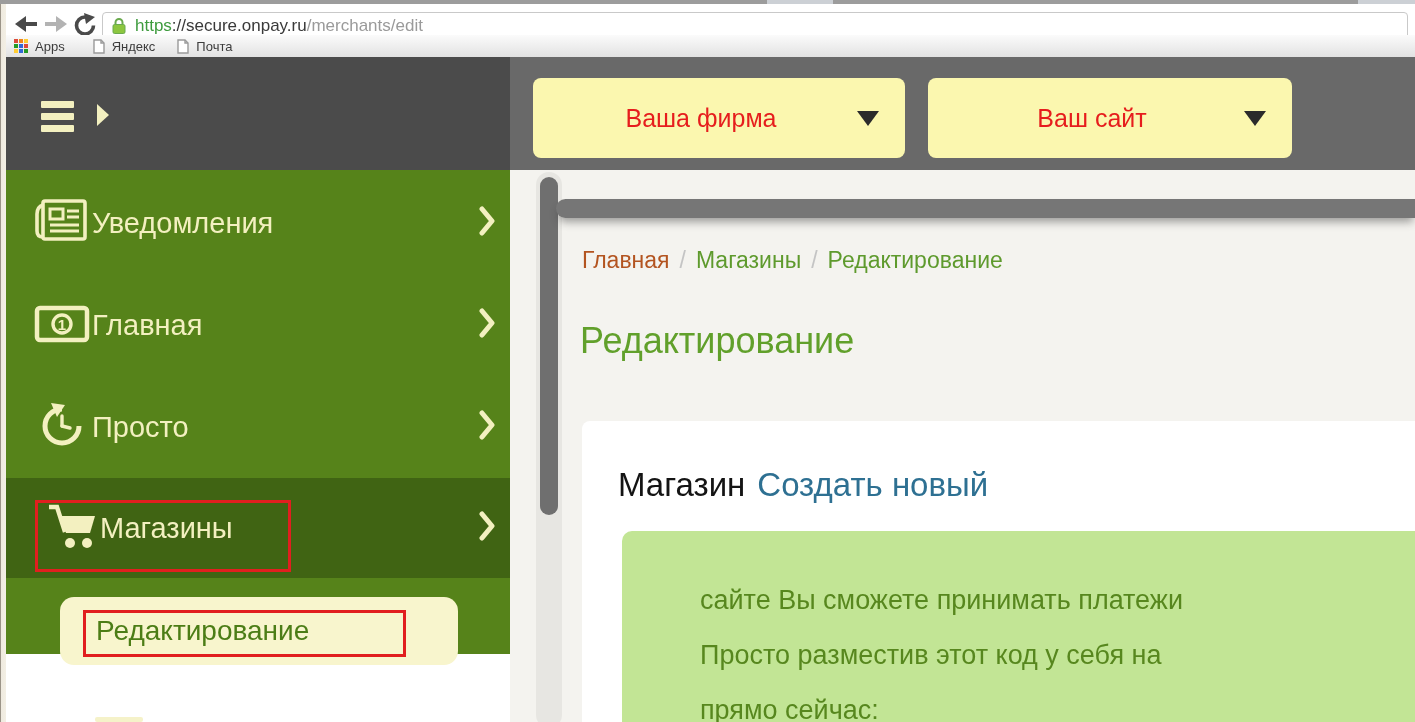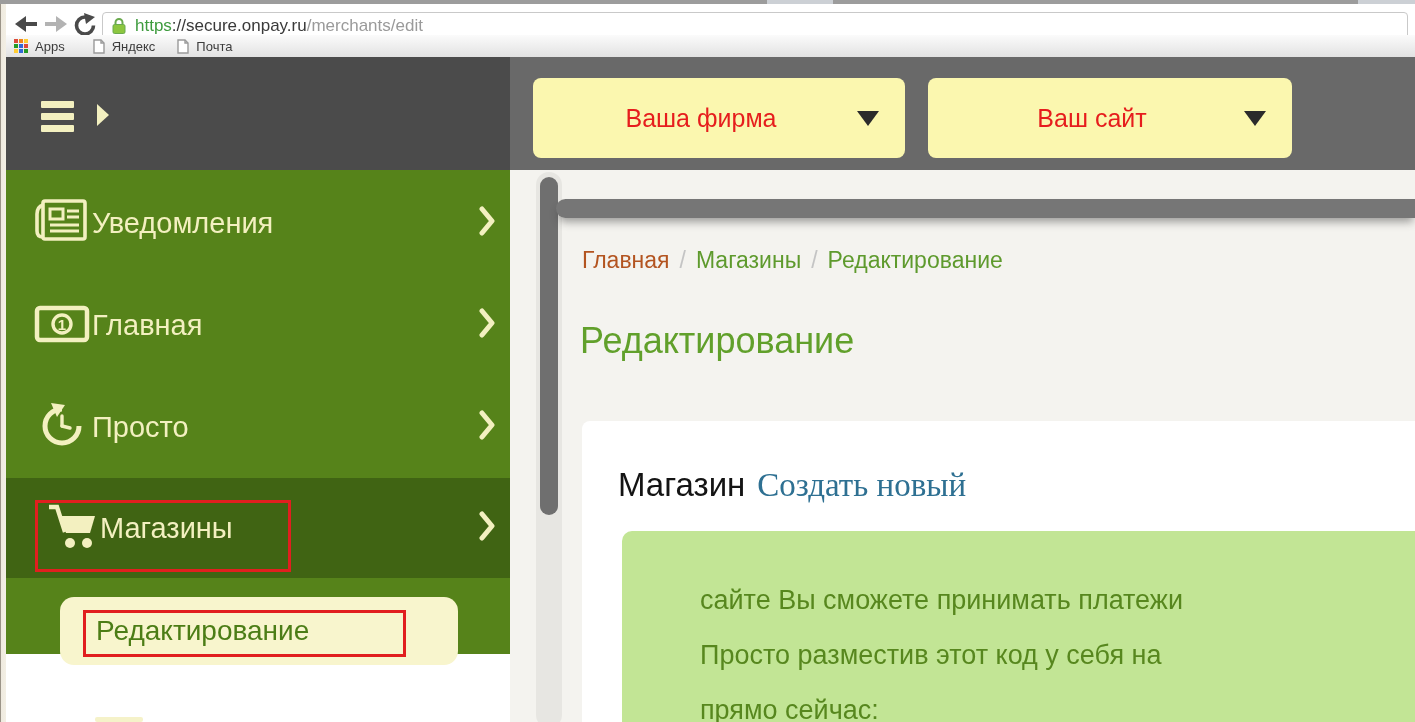--- a/index.html
+++ b/index.html
@@ -63,21 +63,21 @@
   #hthumb{left:46px;top:29px;width:859px;height:19px;background:#767676;border-radius:10px 0 0 10px;box-shadow:0 6px 9px -2px rgba(50,50,50,.45);cursor:pointer;}
   #breadcrumb{left:72px;top:77px;font-size:23px;white-space:nowrap;}
   #breadcrumb .bc-link{cursor:pointer;}
   #breadcrumb .bc-home{color:#b35420;}
   #breadcrumb .bc-green{color:#5e9a2d;}
   #breadcrumb .bc-sep{color:#c4c4c4;margin:0 10px;}
   #page-title{left:70px;top:150px;font-size:36px;color:#61a02b;}
   #card{left:72px;top:251px;width:848px;height:310px;background:#ffffff;border-radius:8px;}
   #card-title{left:36px;top:45px;font-size:33px;white-space:nowrap;}
   #card-title .shop{color:#141414;}
-  #card-title .create{color:#2e7092;margin-left:12px;cursor:pointer;font-family:Liberation Serif, serif;}
+  #card-title .create{color:#2e7092;margin-left:12px;cursor:pointer;}
   #infobox{left:40px;top:110px;width:812px;height:204px;background:#c2e595;border-radius:10px;}
   #infobox .info-text{position:absolute;left:78px;top:42px;color:#57871e;font-size:27px;line-height:55px;}
 </style>
 </head>
 <body>
 
 <div id="screen">
 
   <div class="abs" id="tabstrip">
     <div class="abs tab-gap" style="left:767px;width:66px;"></div>

